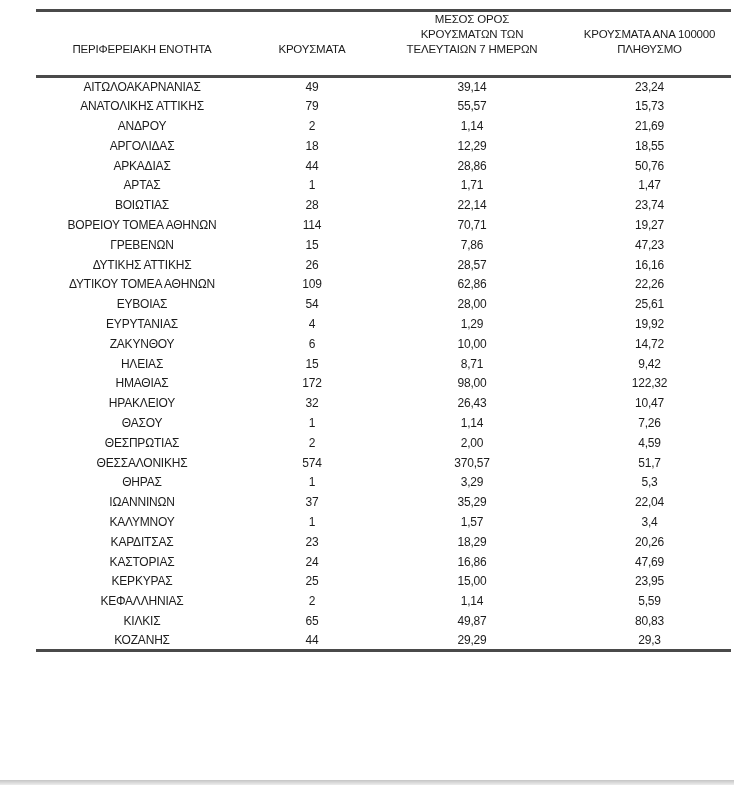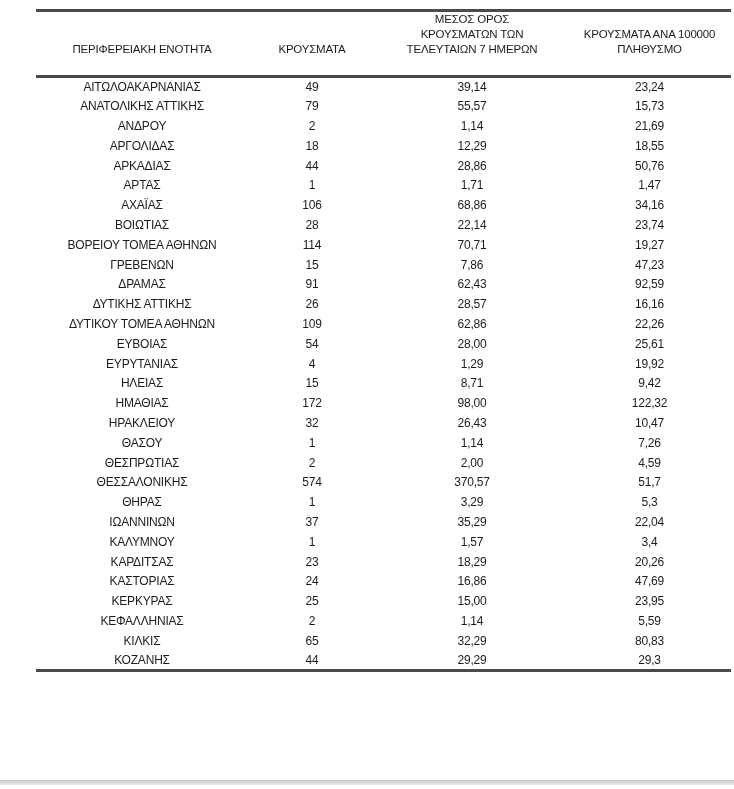--- a/index.html
+++ b/index.html
@@ -126,50 +126,38 @@
           <td>28,86</td>
           <td>50,76</td>
         </tr>
         <tr>
           <td>ΑΡΤΑΣ</td>
           <td>1</td>
           <td>1,71</td>
           <td>1,47</td>
         </tr>
         <tr>
-          <td>ΑΧΑΪΑΣ</td>
-          <td>106</td>
-          <td>68,86</td>
-          <td>34,16</td>
-        </tr>
-        <tr>
           <td>ΒΟΙΩΤΙΑΣ</td>
           <td>28</td>
           <td>22,14</td>
           <td>23,74</td>
         </tr>
         <tr>
           <td>ΒΟΡΕΙΟΥ ΤΟΜΕΑ ΑΘΗΝΩΝ</td>
           <td>114</td>
           <td>70,71</td>
           <td>19,27</td>
         </tr>
         <tr>
           <td>ΓΡΕΒΕΝΩΝ</td>
           <td>15</td>
           <td>7,86</td>
           <td>47,23</td>
         </tr>
         <tr>
-          <td>ΔΡΑΜΑΣ</td>
-          <td>91</td>
-          <td>62,43</td>
-          <td>92,59</td>
-        </tr>
-        <tr>
           <td>ΔΥΤΙΚΗΣ ΑΤΤΙΚΗΣ</td>
           <td>26</td>
           <td>28,57</td>
           <td>16,16</td>
         </tr>
         <tr>
           <td>ΔΥΤΙΚΟΥ ΤΟΜΕΑ ΑΘΗΝΩΝ</td>
           <td>109</td>
           <td>62,86</td>
           <td>22,26</td>
@@ -180,20 +168,26 @@
           <td>28,00</td>
           <td>25,61</td>
         </tr>
         <tr>
           <td>ΕΥΡΥΤΑΝΙΑΣ</td>
           <td>4</td>
           <td>1,29</td>
           <td>19,92</td>
         </tr>
         <tr>
+          <td>ΖΑΚΥΝΘΟΥ</td>
+          <td>6</td>
+          <td>10,00</td>
+          <td>14,72</td>
+        </tr>
+        <tr>
           <td>ΗΛΕΙΑΣ</td>
           <td>15</td>
           <td>8,71</td>
           <td>9,42</td>
         </tr>
         <tr>
           <td>ΗΜΑΘΙΑΣ</td>
           <td>172</td>
           <td>98,00</td>
           <td>122,32</td>
@@ -260,21 +254,21 @@
         </tr>
         <tr>
           <td>ΚΕΦΑΛΛΗΝΙΑΣ</td>
           <td>2</td>
           <td>1,14</td>
           <td>5,59</td>
         </tr>
         <tr>
           <td>ΚΙΛΚΙΣ</td>
           <td>65</td>
-          <td>32,29</td>
+          <td>49,87</td>
           <td>80,83</td>
         </tr>
         <tr>
           <td>ΚΟΖΑΝΗΣ</td>
           <td>44</td>
           <td>29,29</td>
           <td>29,3</td>
         </tr>
       </tbody>
   </table>

